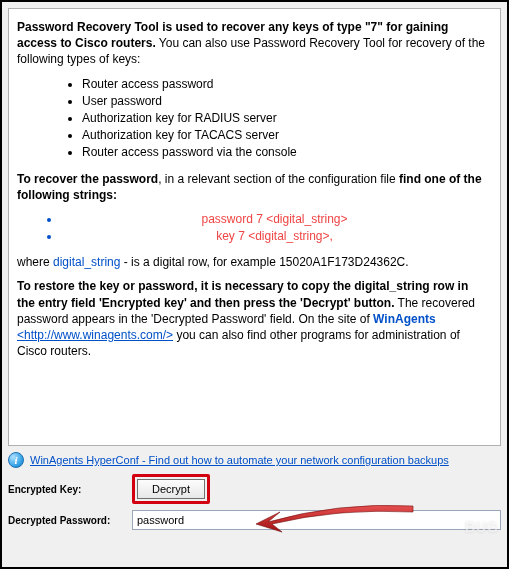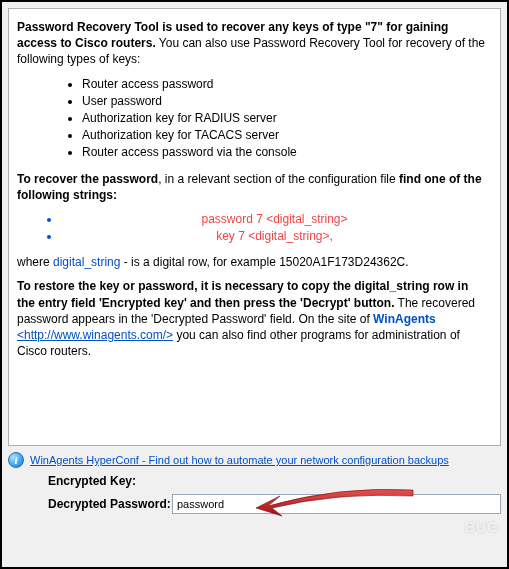--- a/index.html
+++ b/index.html
@@ -91,23 +91,22 @@
   }
   .hyperconf-link { color: #0050c8; text-decoration: underline; cursor: pointer; text-align: right; }
   .form-row {
     display: flex;
     align-items: center;
     margin: 0 6px 6px 6px;
     position: relative;
   }
   .form-label {
     width: 118px;
-    font-size: 12px;
-    font-weight: bold;
-    margin-left: 40px;
+    font-size: 10px;
+    font-weight: bold;
   }
   .text-input {
     flex: 1;
     height: 20px;
     background: #fff;
     border: 1px solid #9aa7b8;
     padding: 2px 4px;
     font-family: Tahoma, Arial, sans-serif;
     font-size: 11px;
     color: #000;
@@ -180,20 +179,23 @@
     </p>
   </div>
 
   <div class="hyperconf-row">
     <div class="info-icon">i</div>
     <a class="hyperconf-link">WinAgents HyperConf - Find out how to automate your network configuration backups</a>
   </div>
 
   <div class="form-row">
     <div class="form-label">Encrypted Key:</div>
+    <div class="decrypt-wrap">
+      <button class="decrypt-btn">Decrypt</button>
+    </div>
   </div>
 
   <div class="form-row">
     <div class="form-label" style="width:124px">Decrypted Password:</div>
     <input class="text-input" type="text" value="password" style="">
     <svg class="arrow-svg" viewBox="0 0 170 34">
       <defs>
         <linearGradient id="ag" x1="0" y1="0" x2="0" y2="1">
           <stop offset="0" stop-color="#e85050"></stop>
           <stop offset="1" stop-color="#a01010"></stop>

